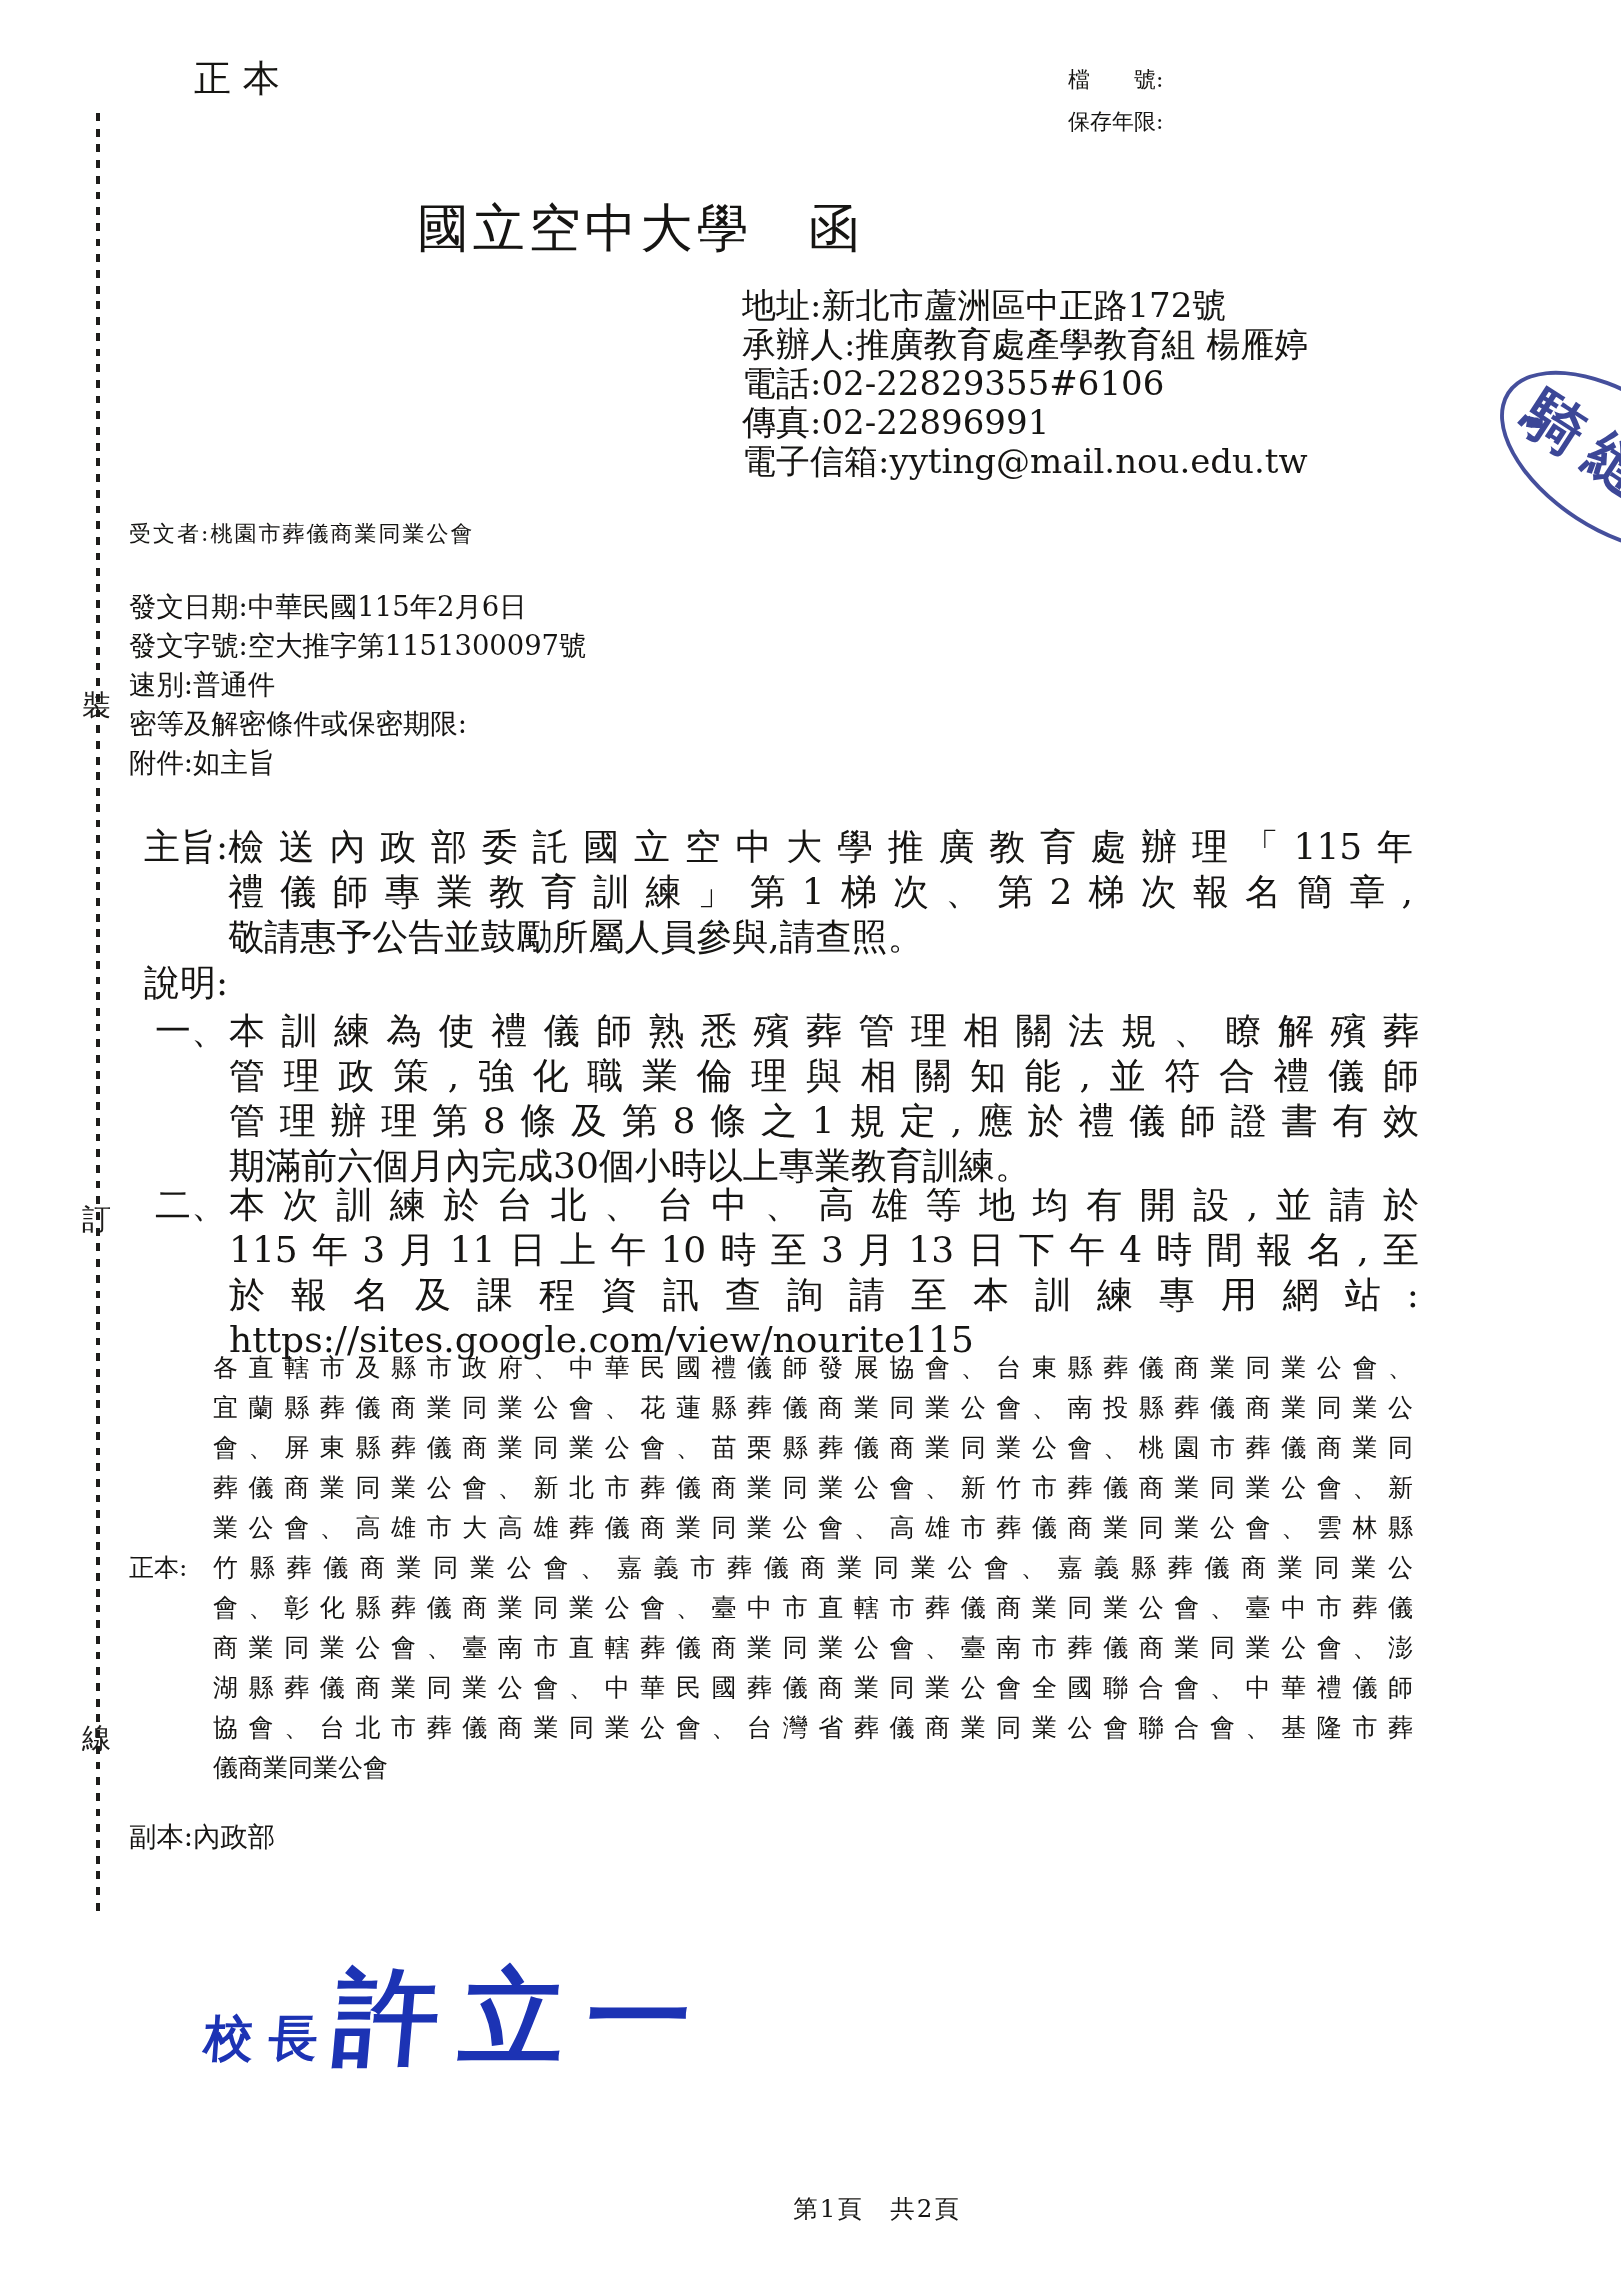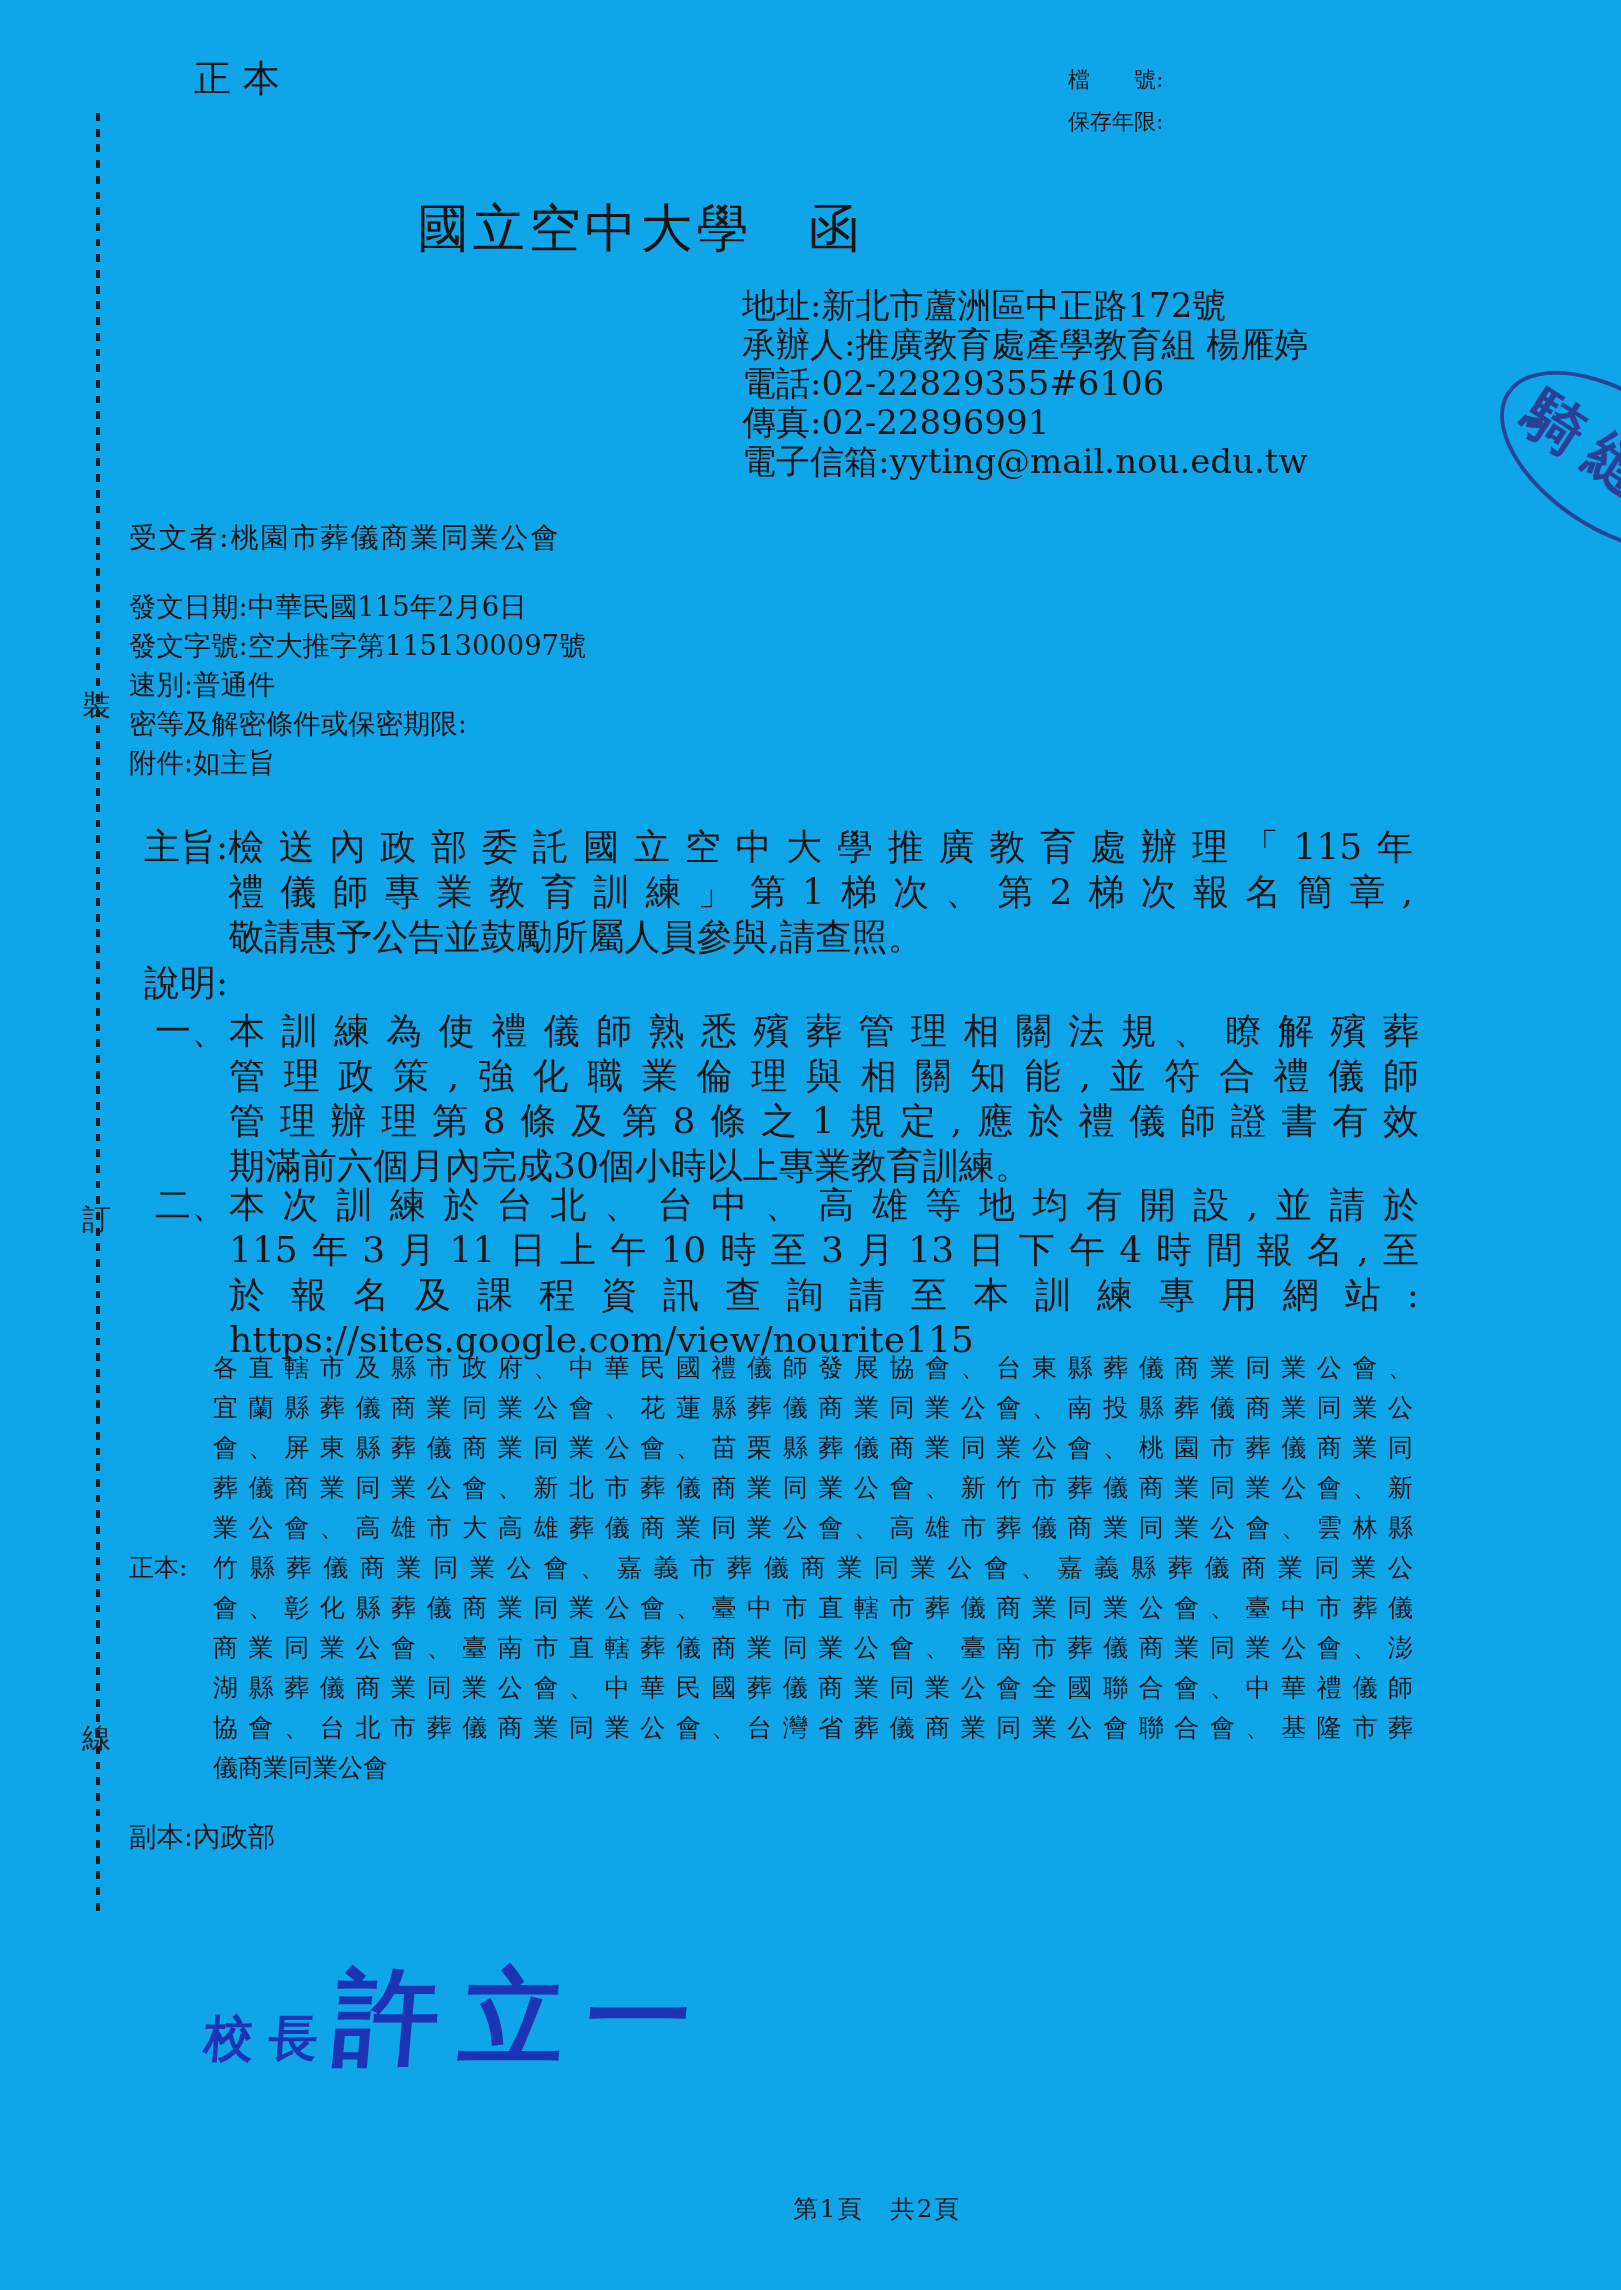--- a/index.html
+++ b/index.html
@@ -1,38 +1,38 @@
 <!DOCTYPE html>
 <html><head>
 <meta charset="utf-8">
 <style>
   html,body { margin:0; padding:0; }
   body { background:#e9e7e0; }
   .page {
     position:relative;
     width:1621px; height:2291px;
-    background:#0ea5e9;
+    background:#ffffff;
     overflow:hidden;
     font-family:"DejaVu Serif","Liberation Serif",serif;
     color:#161513;
   }
   .abs { position:absolute; }
 
   
   .copy-type { left:194px; top:54px; font-size:37px; letter-spacing:11.8px; }
   .file-block { left:1068px; top:59px; font-size:22px; line-height:42px; }
 
   
   .letter-title { left:0; width:1281px; top:194px; text-align:center; font-size:52px; letter-spacing:3.9px; }
 
   
   .sender-info { left:742px; top:286px; font-size:34px; line-height:39px; }
 
   
-  .recipient { left:129px; top:519px; font-size:28px; letter-spacing:2px;text-align:center; }
+  .recipient { left:129px; top:519px; font-size:22px; letter-spacing:2px;text-align:center; }
 
   
   .doc-meta { left:129px; top:587px; font-size:27.4px; line-height:39px; }
 
   
   .subject { left:144px; top:824px; width:1269px; font-size:36px; line-height:45px; display:flex; }
   .subject .sec-label { flex:0 0 auto; }
   .subject .sec-lines { flex:1 1 auto; }
 
   .explain-heading { left:144px; top:959px; font-size:36px; }

